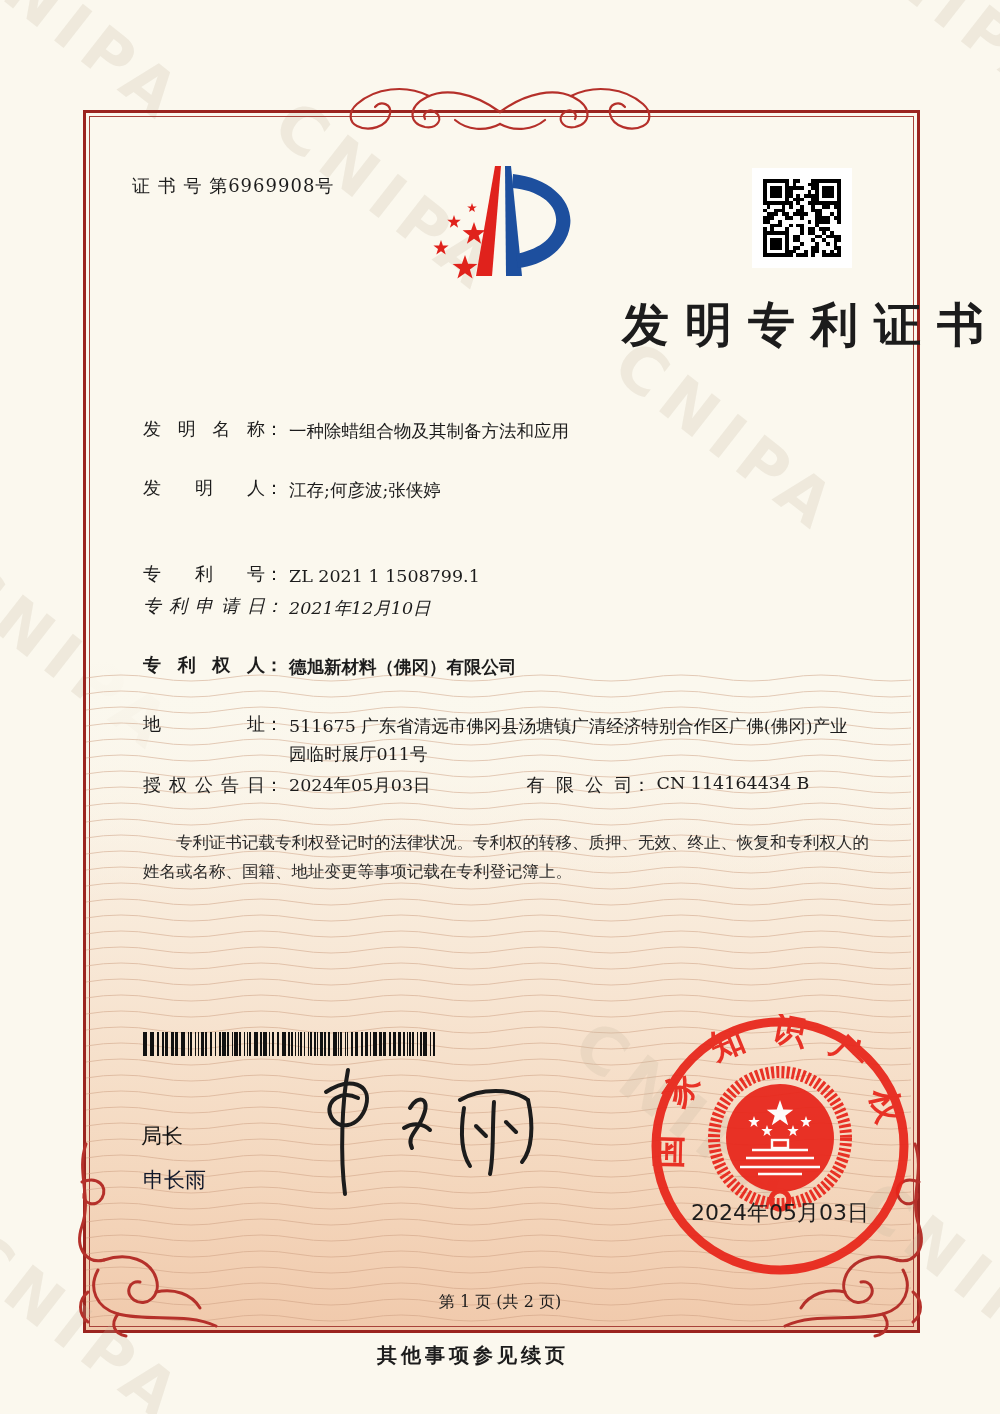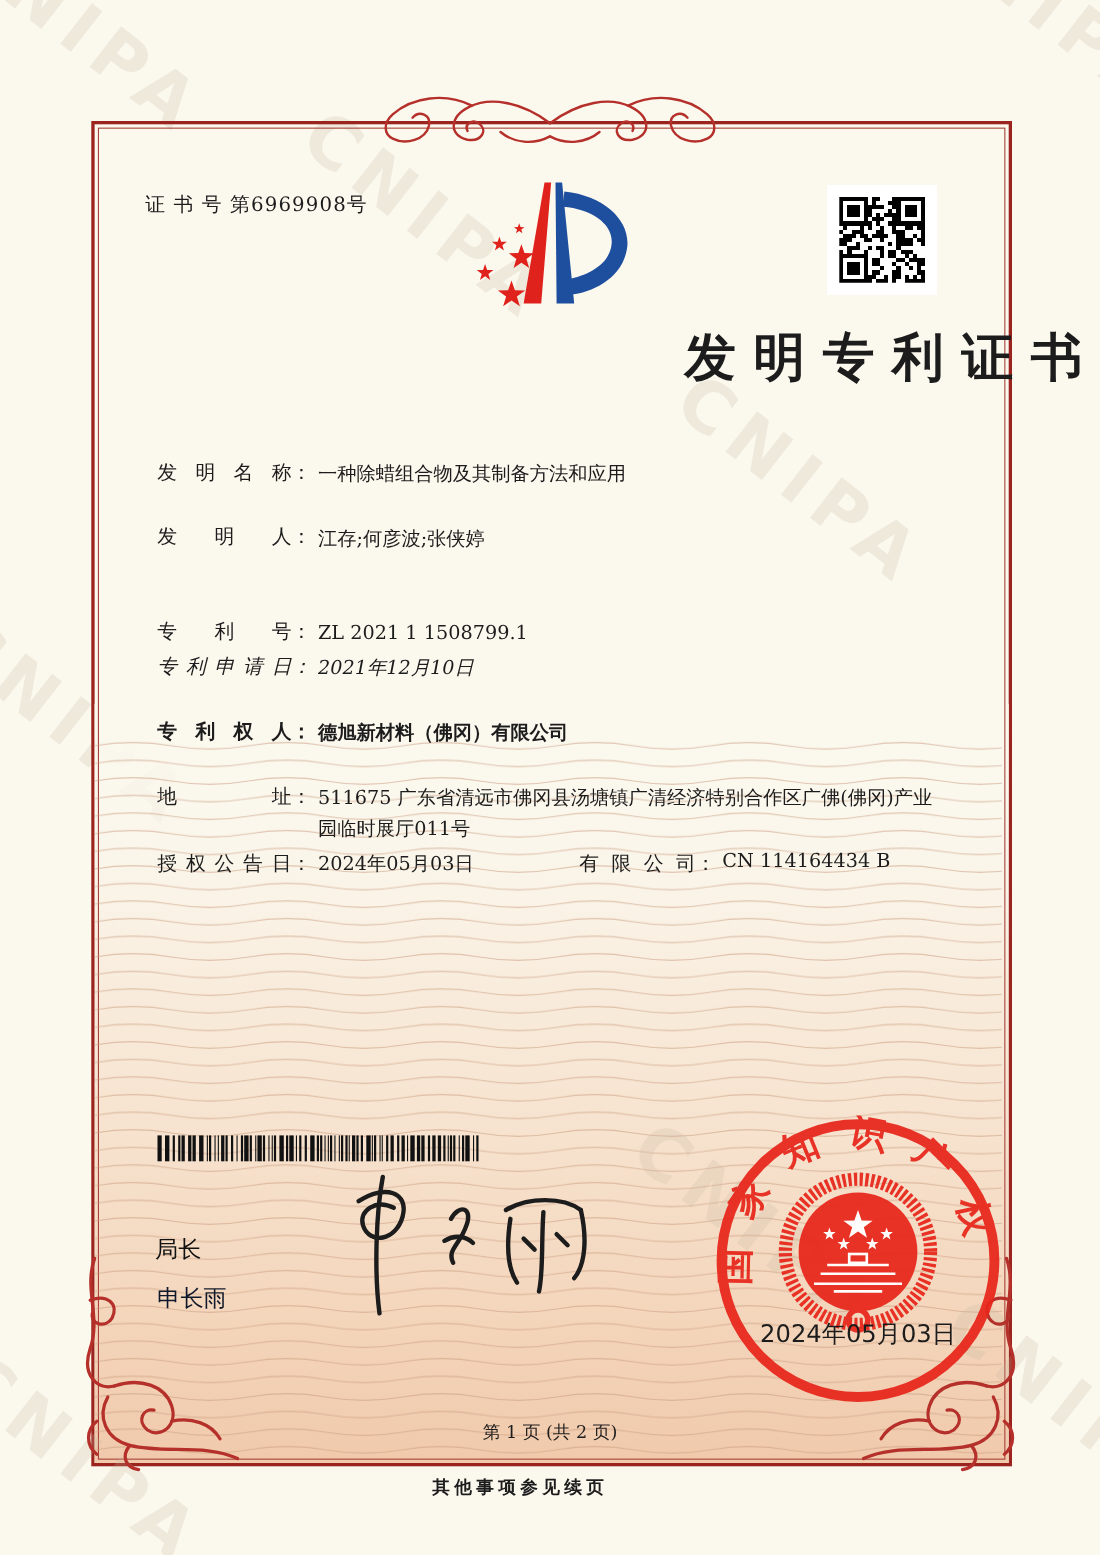--- a/index.html
+++ b/index.html
@@ -38,21 +38,21 @@
          text-align:justify;color:#2a2a2a;}
   .paras p{margin:0 0 10px 0;text-indent:2em;}
   .barcode{left:143px;top:1032px;}
   .sig-title{left:141px;top:1122px;font-family:"DejaVu Sans","Liberation Sans",sans-serif;
              font-size:21px;color:#111;}
   .sig-name{left:143px;top:1166px;font-family:"DejaVu Sans","Liberation Sans",sans-serif;
             font-size:21px;color:#0f172a;}
   .signature{left:292px;top:1056px;}
   .seal{left:646px;top:1014px;z-index:6;}
   .page-num{left:160px;width:680px;top:1292px;text-align:center;font-size:16px;}
-  .footer-note{left:0;width:946px;top:1342px;text-align:center;font-size:16px;
+  .footer-note{left:0;width:946px;top:1342px;text-align:center;font-size:20px;
                font-weight:600;letter-spacing:4px;}
   .flourish{position:absolute;z-index:4;}
 </style>
 </head>
 <body>
 
 <div class="page">
 
   <div class="wm" style="left:-60px;top:-10px;">CNIPA</div>
   <div class="wm" style="left:820px;top:-30px;">CNIPA</div>
@@ -378,20 +378,21 @@
       <div class="frow" style="top: 417px;"><span class="flabel">发明名称</span><span class="fcolon">：</span><span class="fvalue">一种除蜡组合物及其制备方法和应用</span></div>
       <div class="frow" style="top: 476px;"><span class="flabel">发明人</span><span class="fcolon">：</span><span class="fvalue">江存;何彦波;张侠婷</span></div>
       <div class="frow" style="top: 562px;"><span class="flabel">专利号</span><span class="fcolon">：</span><span class="fvalue">ZL 2021 1 1508799.1</span></div>
       <div class="frow" style="top: 594px; font-style: italic;"><span class="flabel">专利申请日</span><span class="fcolon">：</span><span class="fvalue">2021年12月10日</span></div>
       <div class="frow" style="top: 653px; font-weight: bold;"><span class="flabel">专利权人</span><span class="fcolon">：</span><span class="fvalue">德旭新材料（佛冈）有限公司</span></div>
       <div class="frow" style="top: 712px;"><span class="flabel">地址</span><span class="fcolon">：</span><span class="fvalue">511675 广东省清远市佛冈县汤塘镇广清经济特别合作区广佛(佛冈)产业园临时展厅011号</span></div>
       <div class="frow" style="top: 773px;"><span class="flabel">授权公告日</span><span class="fcolon">：</span><span class="fvalue2">2024年05月03日</span><span class="flabel2">有限公司</span><span class="fcolon">：</span><span class="fvalue2">CN 114164434 B</span></div>
     </div>
 
   <div class="abs paras">
+    <p>专利证书记载专利权登记时的法律状况。专利权的转移、质押、无效、终止、恢复和专利权人的姓名或名称、国籍、地址变更等事项记载在专利登记簿上。</p>
   </div>
 
   <svg class="abs barcode" id="barcode" width="298" height="24">
       <rect x="0" y="0" width="4" height="24" fill="#111"></rect>
       <rect x="7" y="0" width="4" height="24" fill="#111"></rect>
       <rect x="14" y="0" width="2" height="24" fill="#111"></rect>
       <rect x="19" y="0" width="2" height="24" fill="#111"></rect>
       <rect x="22" y="0" width="3" height="24" fill="#111"></rect>
       <rect x="28" y="0" width="3" height="24" fill="#111"></rect>
       <rect x="32" y="0" width="3" height="24" fill="#111"></rect>

